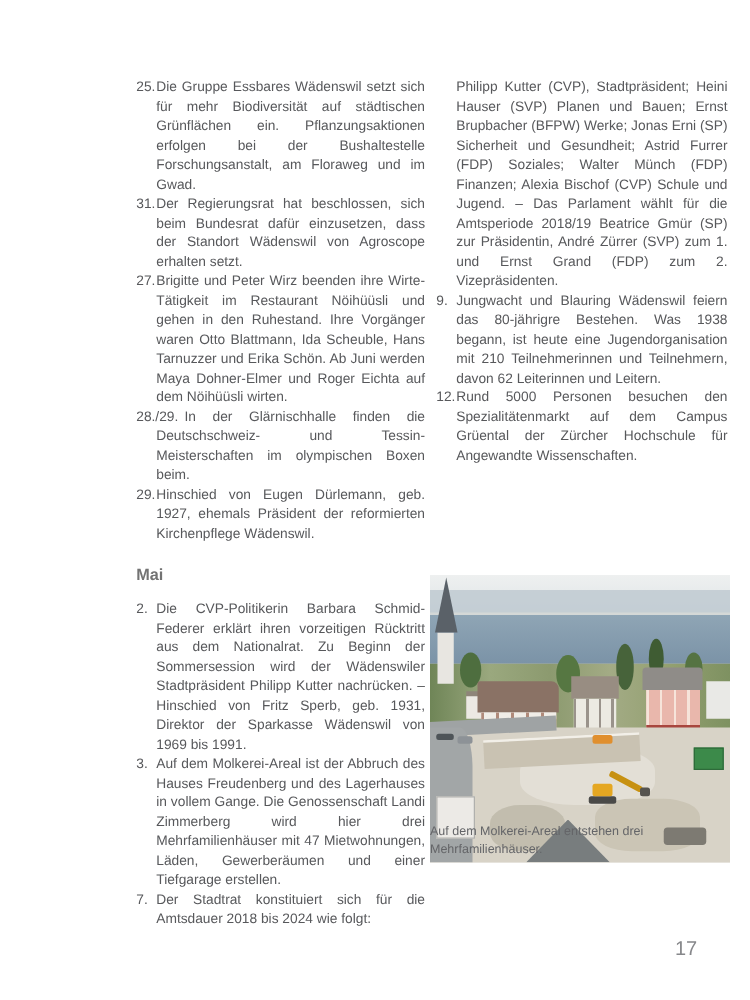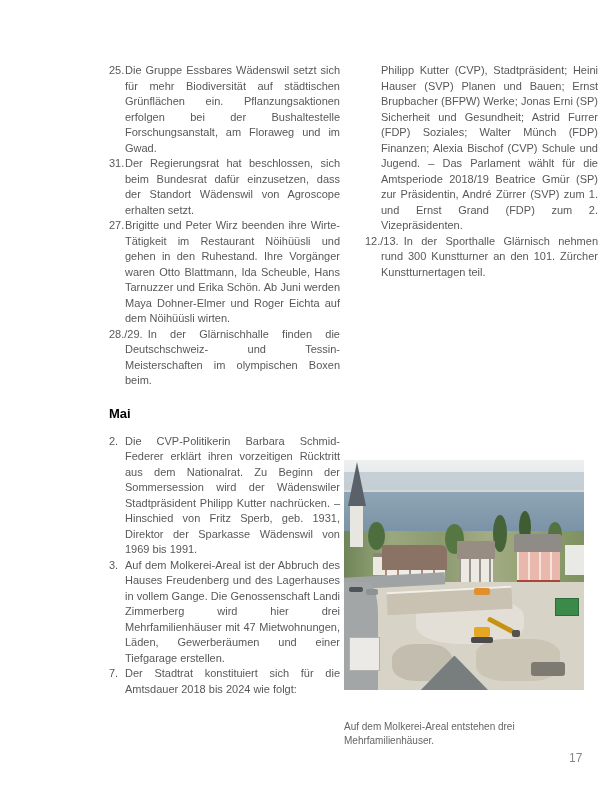--- a/index.html
+++ b/index.html
@@ -1,25 +1,25 @@
 <!DOCTYPE html>
 <html><head>
 <meta charset="utf-8">
 <style>
   html,body{margin:0;padding:0;background:#ffffff;}
   .page{position:relative;width:600px;height:780px;background:#ffffff;overflow:hidden;
         font-family:Liberation Sans, sans-serif;color:#57585b;margin-left:44px;}
   .col{position:absolute;top:63px;font-size:11px;line-height:15.5px;}
   .col-left{left:65px;width:231px;}
-  .col-right{left:321px;width:233px;}
+  .col-right{left:305px;width:233px;}
   .entry{text-align:justify;padding-left:16px;text-indent:-16px;}
   .entry .num{display:inline-block;width:16px;text-indent:0;}
   .entry .num.wide{width:auto;padding-right:5px;}
   .entry.cont{text-indent:0;}
-  .month{font-size:13px;line-height:15px;font-weight:bold;color:#000000;
+  .month{font-size:13px;line-height:15px;font-weight:bold;color:#737373;
          margin:17px 0 13px 0;padding:0;}
   
   .photo{position:absolute;left:300px;top:460px;width:240px;height:230px;margin:0;
          overflow:hidden;background:#d8d3c7;}
   .photo div{position:absolute;}
   .sky{left:0;top:0;width:100%;height:15%;background:linear-gradient(#eef0f0,#dde3e5);}
   .mountains{left:0;top:5%;width:100%;height:9%;background:#bdc8cf;opacity:.8;
              border-radius:0 0 0 0;}
   .lake{left:0;top:14%;width:100%;height:17%;background:linear-gradient(#8fa5b5,#7b93a7);}
   .shore{left:0;top:13%;width:100%;height:3.5%;background:#d6d9d7;opacity:.9;}
@@ -65,62 +65,68 @@
   .car2{left:9%;top:56%;width:5%;height:2.5%;background:#8d9297;border-radius:2px;}
   .exc-tracks{left:53%;top:77%;width:9%;height:2.5%;background:#4a4a48;border-radius:2px;}
   .exc-body{left:54%;top:72.5%;width:7%;height:4.5%;background:#e5a722;border-radius:2px;}
   .exc-arm{left:60%;top:68%;width:12%;height:2%;background:#c79112;
         transform:rotate(28deg);transform-origin:left center;border-radius:2px;}
   .exc-bucket{left:70%;top:74%;width:3.5%;height:3%;background:#55534e;border-radius:2px;}
   .loader{left:54%;top:55.5%;width:7%;height:3%;background:#e08f2e;border-radius:2px;}
   .bin{left:88%;top:60%;width:9%;height:7%;background:#3c8a4a;border:1px solid #2e6b3a;}
   .rubble-dark{left:78%;top:88%;width:14%;height:6%;background:#7d7a72;border-radius:3px;}
   
-  .caption{position:absolute;left:300px;top:720px;width:240px;font-size:10px;
+  .caption{position:absolute;left:300px;top:659px;width:240px;font-size:10px;
            line-height:13.5px;color:#646568;}
-  .page-number{position:absolute;left:525px;top:751px;font-size:12px;color:#87888b;}
+  .page-number{position:absolute;left:496px;top:751px;font-size:16px;color:#87888b;}
 </style>
 </head>
 <body>
 
 <div class="page">
 
   <div class="col col-left">
     <div class="entry">
       <span class="num">25.</span><span>Die Gruppe Essbares Wädenswil setzt sich für mehr Biodiversität auf städtischen Grünflächen ein. Pflanzungsaktionen erfolgen bei der Bushaltestelle Forschungsanstalt, am Floraweg und im Gwad.</span>
     </div>
     <div class="entry">
       <span class="num">31.</span><span>Der Regierungsrat hat beschlossen, sich beim Bundesrat dafür einzusetzen, dass der Standort Wädenswil von Agroscope erhalten setzt.</span>
     </div>
     <div class="entry">
       <span class="num">27.</span><span>Brigitte und Peter Wirz beenden ihre Wirte-Tätigkeit im Restaurant Nöihüüsli und gehen in den Ruhestand. Ihre Vorgänger waren Otto Blattmann, Ida Scheuble, Hans Tarnuzzer und Erika Schön. Ab Juni werden Maya Dohner-Elmer und Roger Eichta auf dem Nöihüüsli wirten.</span>
     </div>
     <div class="entry">
       <span class="num wide">28./29.</span><span>In der Glärnischhalle finden die Deutschschweiz- und Tessin-Meisterschaften im olympischen Boxen beim.</span>
+    </div>
+    <div class="entry">
+      <span class="num">29.</span><span>Hinschied von Eugen Dürlemann, geb. 1927, ehemals Präsident der reformierten Kirchenpflege Wädenswil.</span>
     </div>
 
     <h2 class="month">Mai</h2>
 
     <div class="entry">
       <span class="num">2.</span><span>Die CVP-Politikerin Barbara Schmid-Federer erklärt ihren vorzeitigen Rücktritt aus dem Nationalrat. Zu Beginn der Sommersession wird der Wädenswiler Stadtpräsident Philipp Kutter nachrücken. – Hinschied von Fritz Sperb, geb. 1931, Direktor der Sparkasse Wädenswil von 1969 bis 1991.</span>
     </div>
     <div class="entry">
       <span class="num">3.</span><span>Auf dem Molkerei-Areal ist der Abbruch des Hauses Freudenberg und des Lagerhauses in vollem Gange. Die Genossenschaft Landi Zimmerberg wird hier drei Mehrfamilienhäuser mit 47 Mietwohnungen, Läden, Gewerberäumen und einer Tiefgarage erstellen.</span>
     </div>
     <div class="entry">
       <span class="num">7.</span><span>Der Stadtrat konstituiert sich für die Amtsdauer 2018 bis 2024 wie folgt:</span>
     </div>
   </div>
 
   <div class="col col-right">
     <div class="entry cont">
       <span>Philipp Kutter (CVP), Stadtpräsident; Heini Hauser (SVP) Planen und Bauen; Ernst Brupbacher (BFPW) Werke; Jonas Erni (SP) Sicherheit und Gesundheit; Astrid Furrer (FDP) Soziales; Walter Münch (FDP) Finanzen; Alexia Bischof (CVP) Schule und Jugend. – Das Parlament wählt für die Amtsperiode 2018/19 Beatrice Gmür (SP) zur Präsidentin, André Zürrer (SVP) zum 1. und Ernst Grand (FDP) zum 2. Vizepräsidenten.</span>
     </div>
     <div class="entry">
-      <span class="num wide">12./13.</span><span>In der Sporthalle Glärnisch nehmen rund 300 Kunstturner an den 101. Zürcher Kunstturnertagen teil.</span>
+      <span class="num">9.</span><span>Jungwacht und Blauring Wädenswil feiern das 80-jährigre Bestehen. Was 1938 begann, ist heute eine Jugendorganisation mit 210 Teilnehmerinnen und Teilnehmern, davon 62 Leiterinnen und Leitern.</span>
+    </div>
+    <div class="entry">
+      <span class="num">12.</span><span>Rund 5000 Personen besuchen den Spezialitätenmarkt auf dem Campus Grüental der Zürcher Hochschule für Angewandte Wissenschaften.</span>
     </div>
   </div>
 
   <figure class="photo">
     <div class="sky"></div>
     <div class="mountains"></div>
     <div class="shore"></div>
     <div class="lake"></div>
     <div class="town"></div>
     <div class="tree t1"></div>

